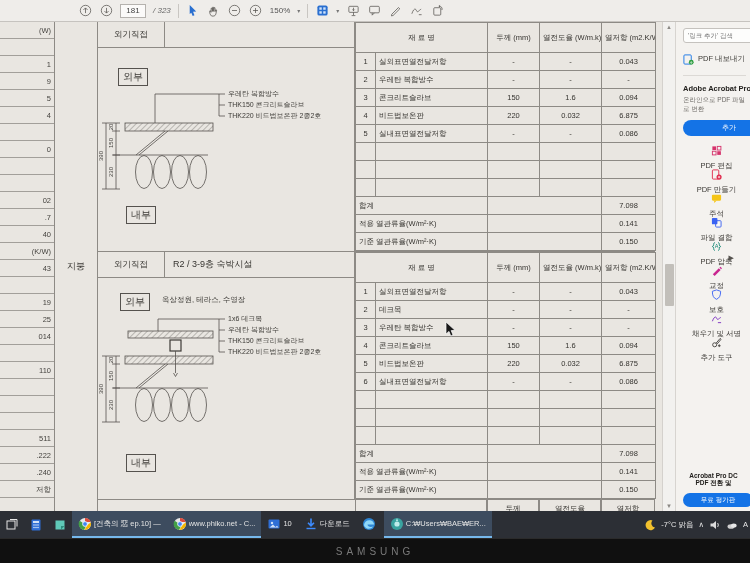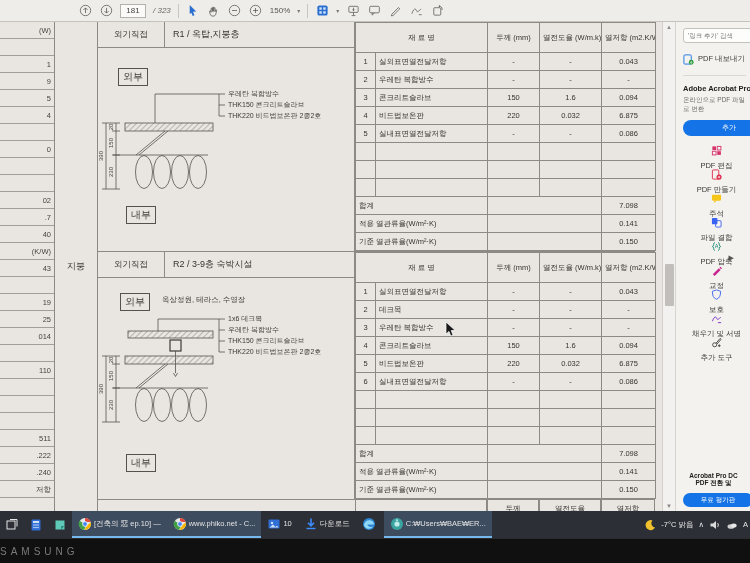--- a/index.html
+++ b/index.html
@@ -80,21 +80,21 @@
   .tbi{width:24px;display:flex;align-items:center;justify-content:center;cursor:pointer;}
   .tb-btn{display:flex;align-items:center;gap:2px;border:none;background:transparent;padding:0 6px;max-width:125px;cursor:pointer;border-bottom:2px solid transparent;}
   .tb-btn.active{background:#3d4c5f;border-bottom:2px solid #76b9ed;}
   .tb-label{font-size:7.5px;color:#e3e3e3;white-space:nowrap;overflow:hidden;text-overflow:ellipsis;max-width:96px;}
   .tb-btn svg,.tbi svg{width:14px;height:14px;flex:0 0 auto;}
   .tray{margin-left:auto;display:flex;align-items:center;gap:5px;padding-right:2px;}
   .tray-text{font-size:7.5px;color:#e8e8e8;white-space:nowrap;}
   .tray svg{width:12px;height:12px;}
 
   
-  .bezel{height:25px;background:#101010;display:flex;align-items:center;flex:0 0 auto;border-top:1px solid #2b2b2b;}
+  .bezel{height:25px;background:#101010;display:flex;align-items:center;justify-content:center;flex:0 0 auto;border-top:1px solid #2b2b2b;}
   .brand{color:#7a7a7a;font-size:10px;letter-spacing:4px;}
 
   .cursor{position:absolute;left:445px;top:300px;z-index:5;}
   svg .ink{stroke:#55524e;fill:none;stroke-width:0.8;}
   svg text.dim{font-size:6px;fill:#45433f;text-anchor:middle;}
 </style>
 </head>
 <body>
 
 <div class="screen">
@@ -218,21 +218,20 @@
         </div>
 
       <div class="roof-col">지붕</div>
 
       <div class="main">
 
         <div class="sec">
           <div class="sec-left">
             <div class="sec-head">
               <div class="sec-exposure">외기직접</div>
-              <div class="sec-title">R1 / 옥탑,지붕층</div>
             </div>
             <div class="draw">
               <svg width="257" height="202" viewBox="0 0 257 202">
                 <defs>
                   <pattern id="hatchA" width="4" height="4" patternUnits="userSpaceOnUse" patternTransform="rotate(45)">
                     <line x1="0" y1="0" x2="0" y2="4" stroke="#6b6864" stroke-width="0.8"></line>
                   </pattern>
                 </defs>
                 <path d="M57 46 H127 M57 46 V75 M121 46 V68 M121 57 h6 M121 68 h6" class="ink"></path>
                 <rect x="27" y="75" width="88" height="8" fill="url(#hatchA)" stroke="#55524e" stroke-width="0.8"></rect>

